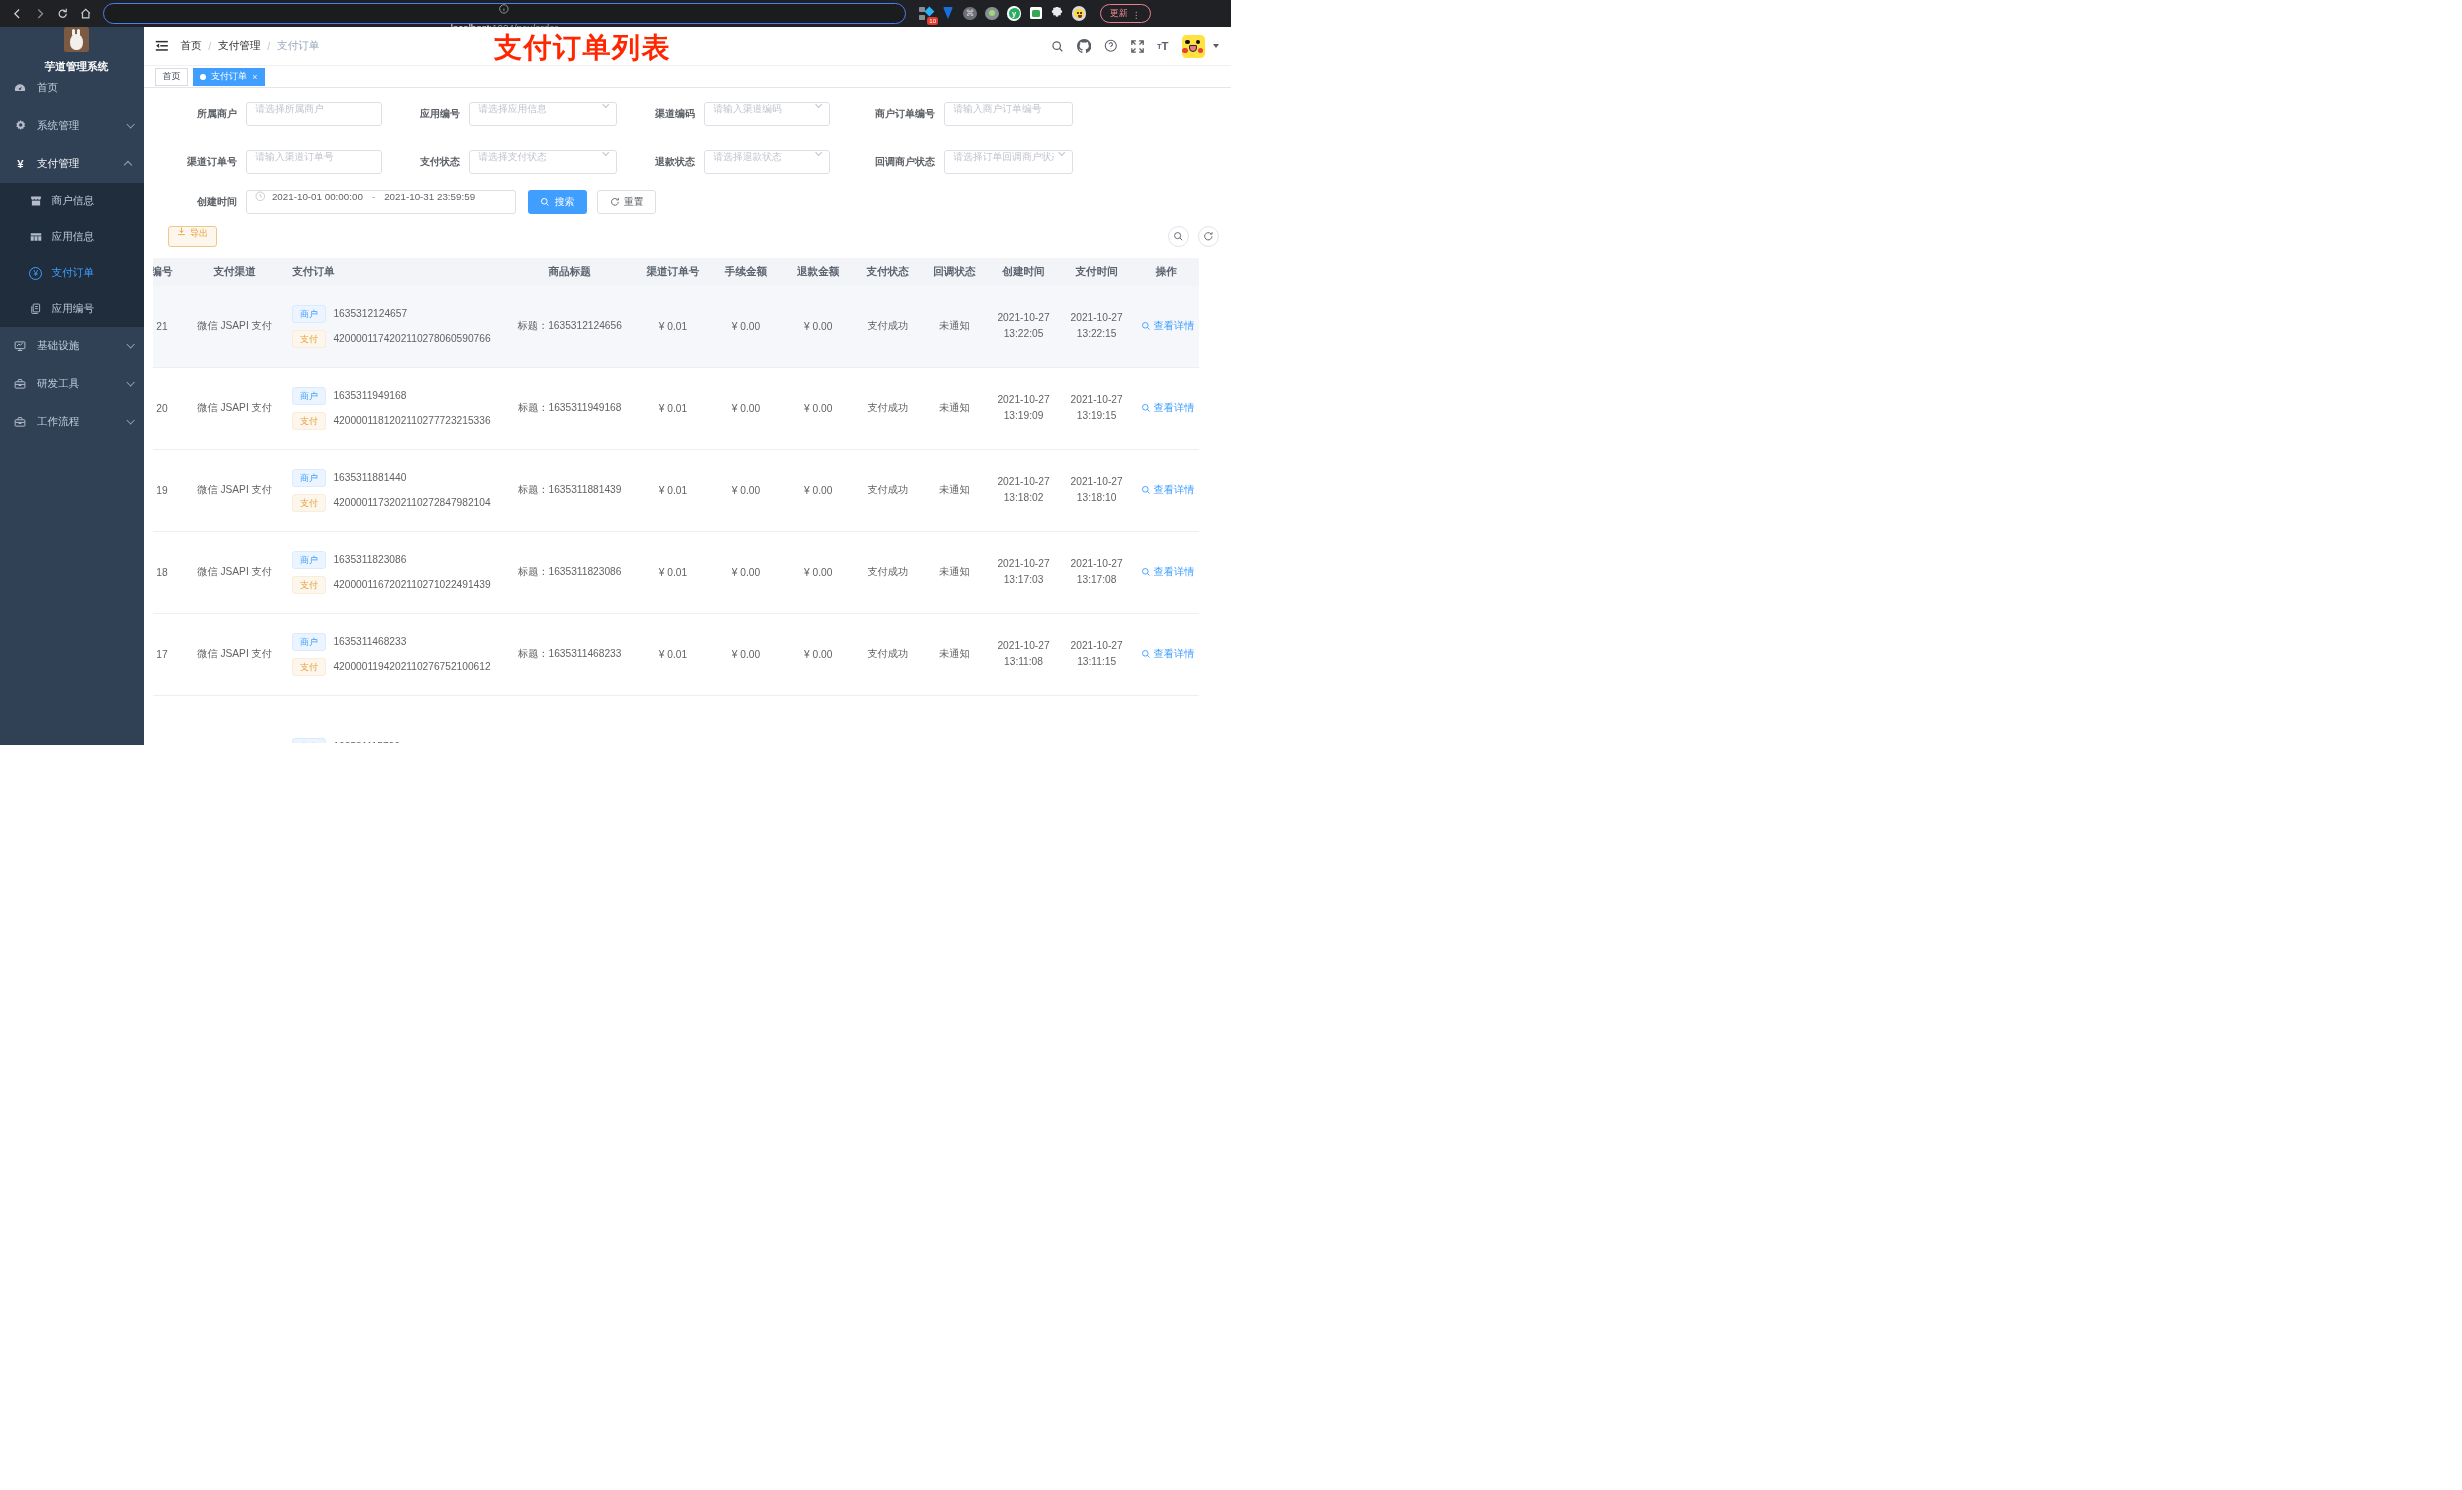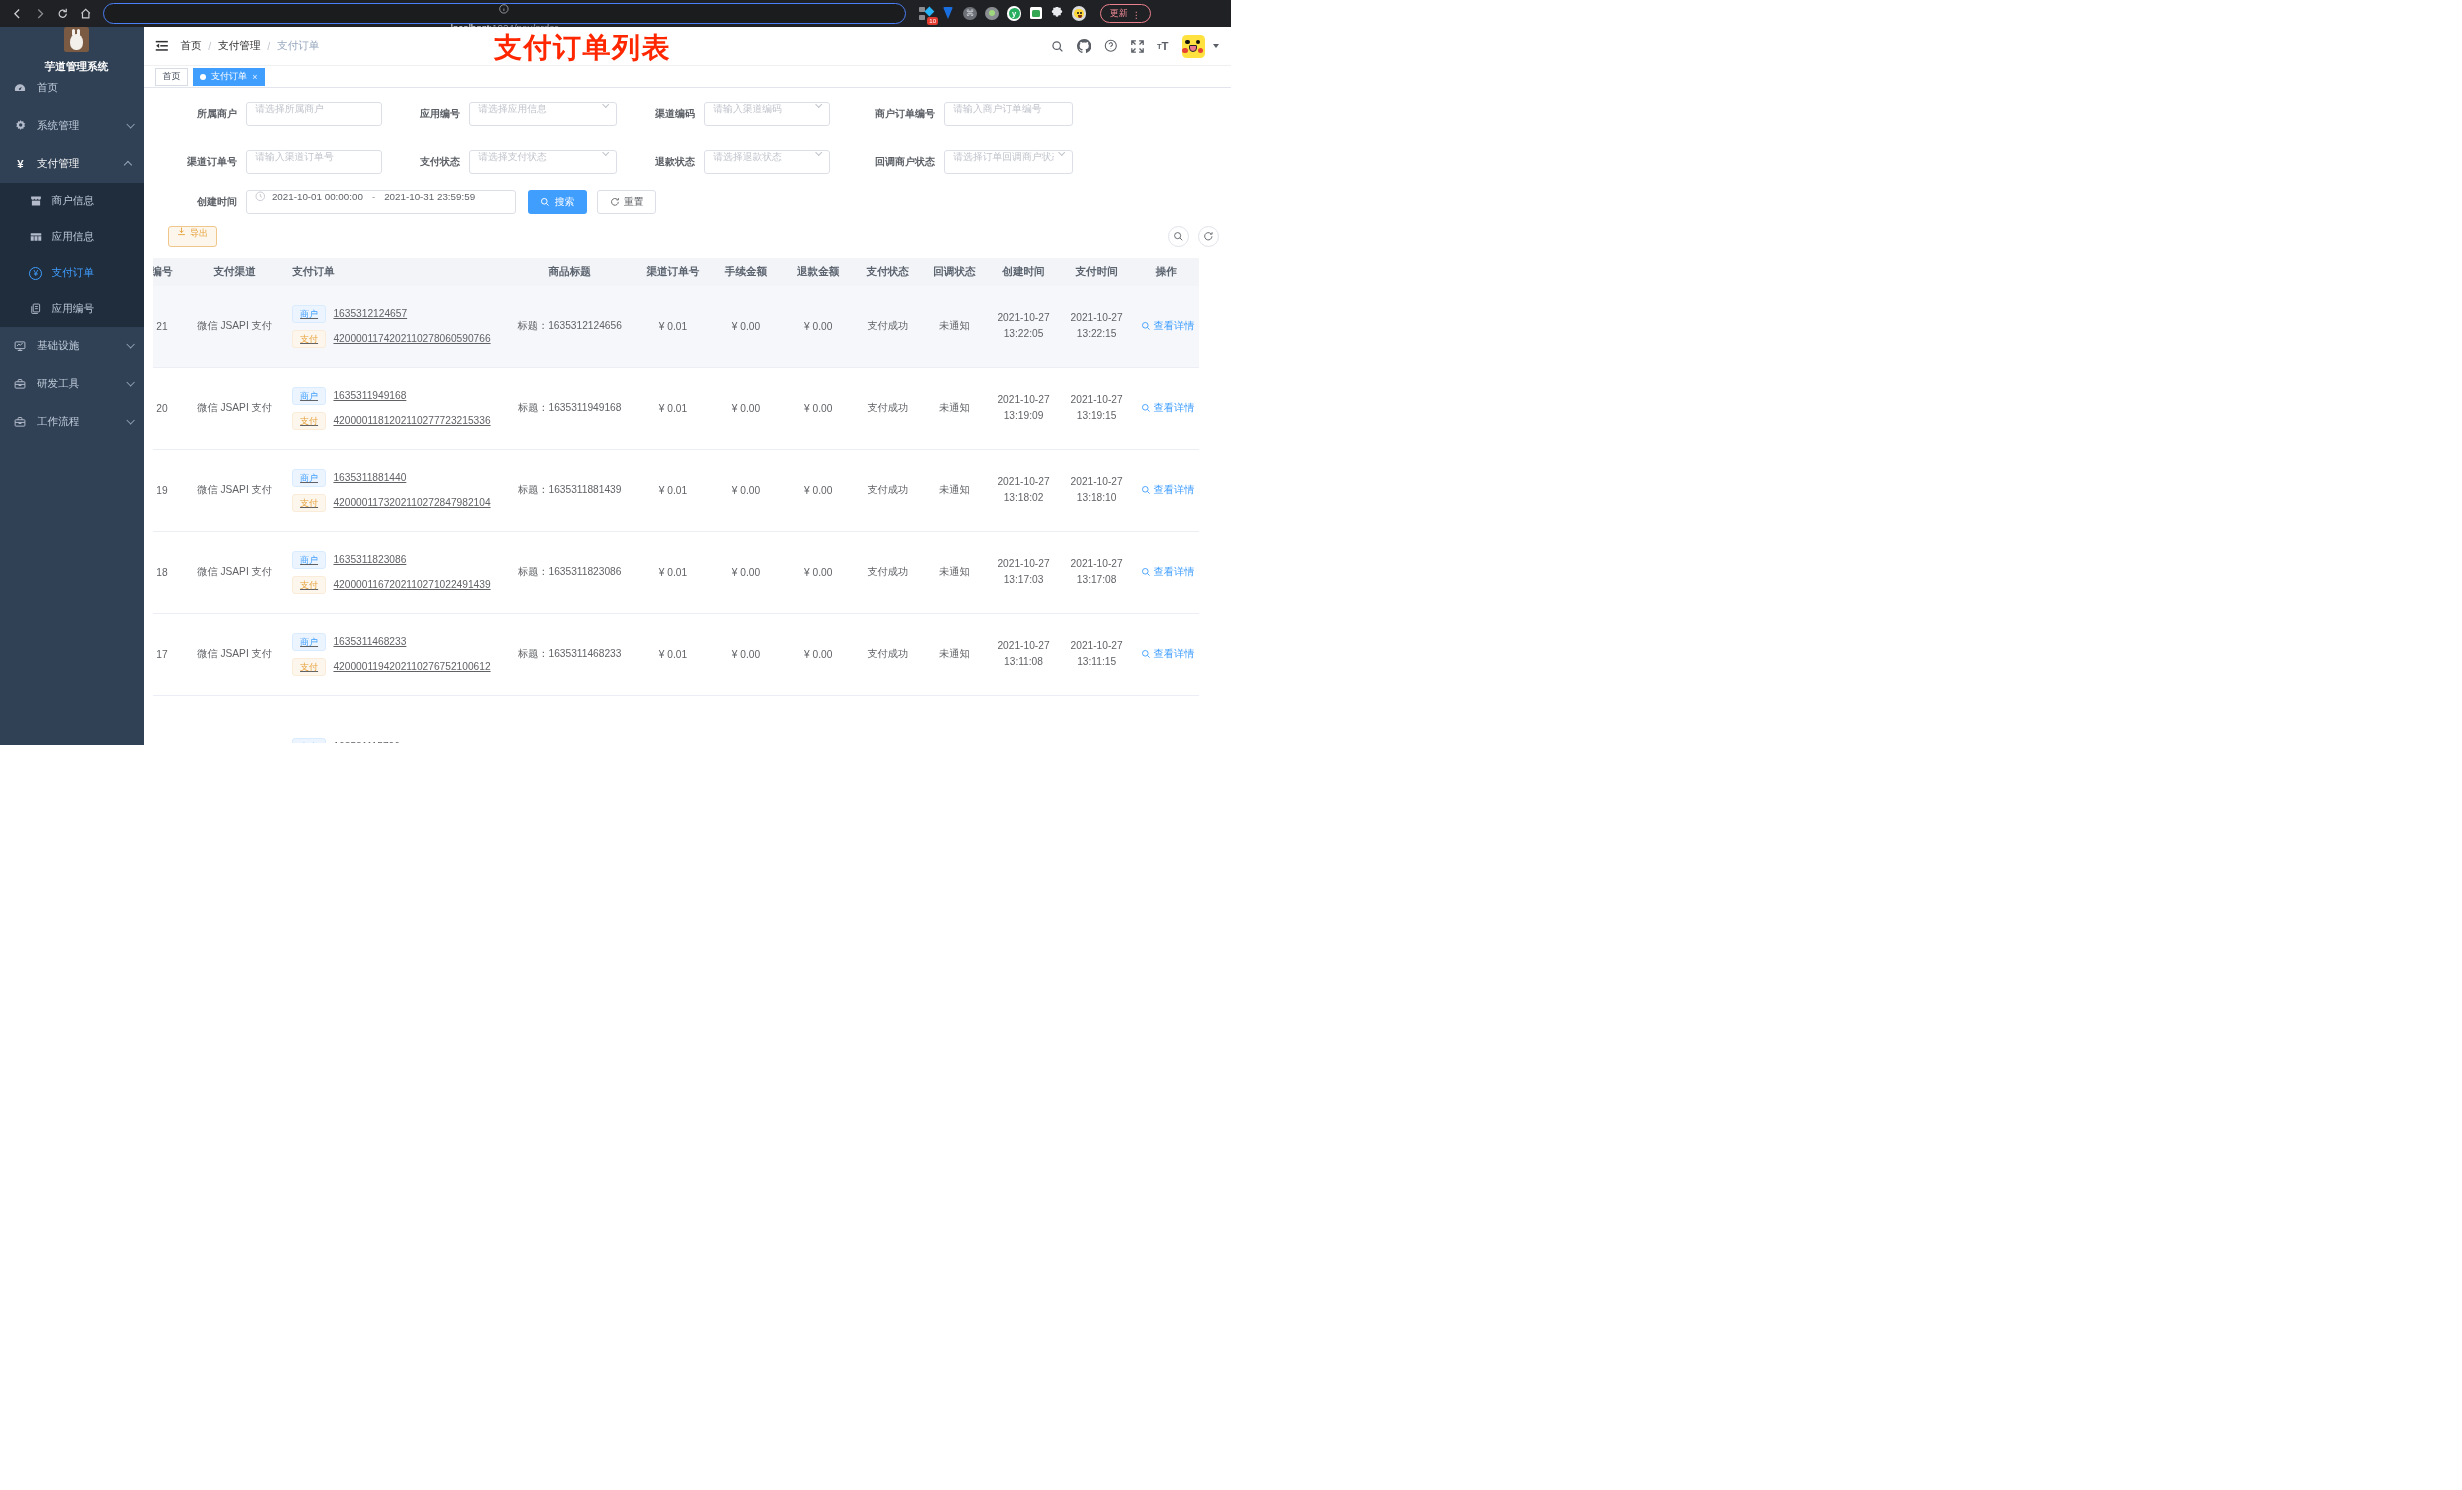--- a/index.html
+++ b/index.html
@@ -113,21 +113,21 @@
   .table-wrap { margin-top:10.6px; margin-left:-15px; overflow:hidden; height:485px; position:relative; }
   table { border-collapse:collapse; table-layout:fixed; width:1060px; margin-left:-13.6px; }
   thead th { height:28px; background:#f2f4f7; color:#5c6470; font-size:10.6px; font-weight:600; padding:0 7.6px; white-space:nowrap; }
   tbody td { border-bottom:0.8px solid #ebeef5; font-size:10.2px; color:#606266; padding:0 7.6px; height:81px; vertical-align:middle; text-align:center; white-space:nowrap; }
   tbody tr.hl { background:#f5f7fa; }
   th.al, td.al { text-align:left; }
   th.ac, td.ac { text-align:center; }
   .stack { display:flex; flex-direction:column; justify-content:center; gap:6.8px; height:81px; }
   .partial td { vertical-align:top; }
   .partial .stack { justify-content:flex-start; padding-top:42px; height:52px; }
-  .tagline { display:flex; align-items:center; gap:7.6px;text-decoration:underline; }
+  .tagline { display:flex; align-items:center; gap:7.6px; }
   .eltag { height:18px; line-height:16.7px; padding:0 6.8px; font-size:9px; border-radius:3px; border:0.8px solid; flex-shrink:0; }
   .tag-blue { background:#ecf5ff; border-color:#d9ecff; color:#409eff; }
   .tag-yel  { background:#fdf6ec; border-color:#faecd8; color:#e6a23c; }
   .dt span { display:block; line-height:16px; }
   .action-link { color:#409eff; cursor:pointer; display:inline-flex; align-items:center; gap:3px; font-size:10.2px; text-decoration:none; }
   svg { flex-shrink:0; }
 </style>
 </head>
 <body>
 

